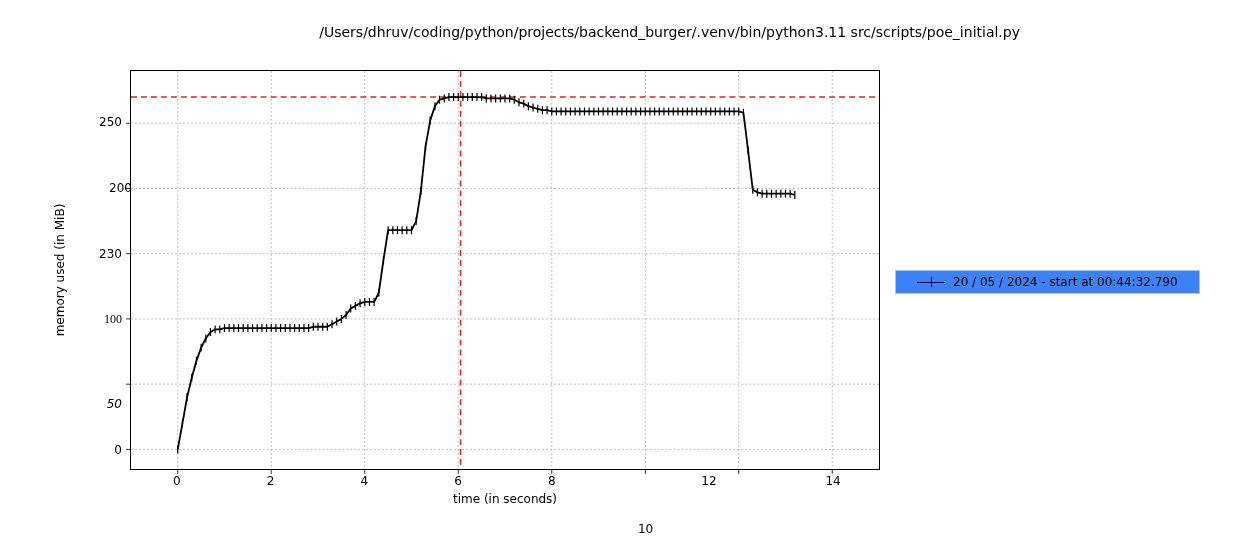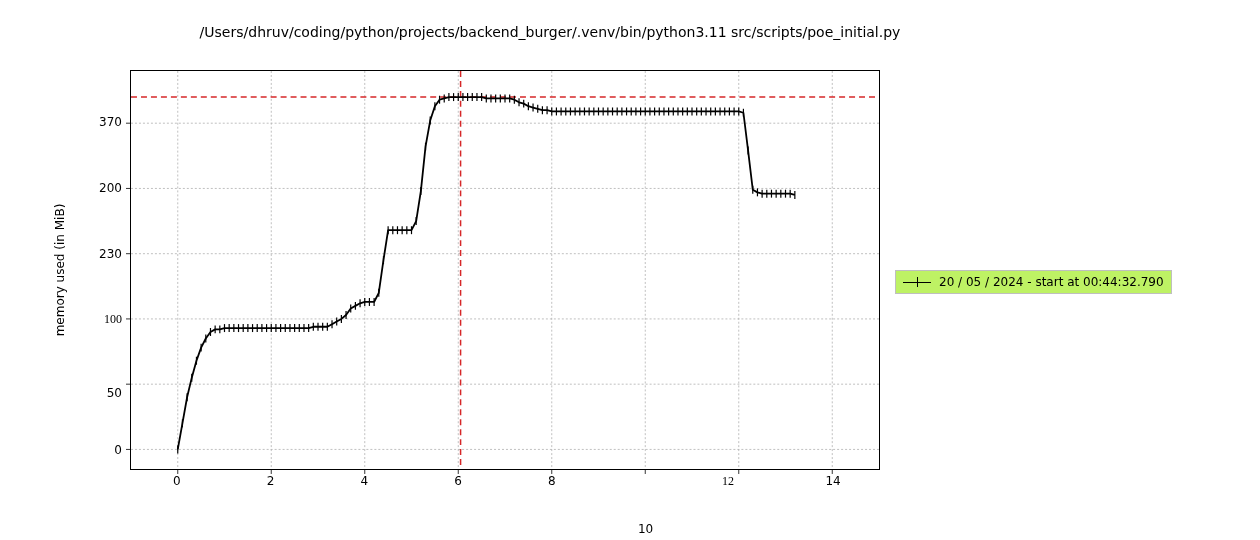--- a/index.html
+++ b/index.html
@@ -15,24 +15,23 @@
   .figure {
     position: relative;
     width: 1260px;
     height: 540px;
   }
   .title {
     position: absolute;
     top: 24px;
     left: 0;
     width: 1020px;
-    text-align: center;
+    text-align: right;
     font-size: 14px;
     white-space: nowrap;
-    padding-left: 40px;
   }
   .plot-area {
     position: absolute;
     left: 130px;
     top: 70px;
     width: 750px;
     height: 400px;
     border: 1px solid #000;
     box-sizing: border-box;
   }
@@ -91,22 +90,22 @@
     position: absolute;
     font-size: 12px;
   }
   .xtick { top: 474px; transform: translateX(-50%); }
   .ytick { transform: translateY(-50%); text-align: right; width: 40px; }
   .legend {
     position: absolute;
     left: 895px;
     top: 270px;
     border: 1px solid #bfbfbf;
-    background: #bef264;
-    padding: 4px 7px;
+    background: #3b82f6;
+    padding: 4px 21px;
     font-size: 12px;
     display: flex;
     align-items: center;
     gap: 8px;
   }
   .legend .sample {
     position: relative;
     width: 28px;
     height: 12px;
   }
@@ -125,20 +124,21 @@
   }
 </style>
 </head>
 <body>
 
 <div class="figure">
 
   <div class="title">/Users/dhruv/coding/python/projects/backend_burger/.venv/bin/python3.11 src/scripts/poe_initial.py</div>
 
   <div class="ylabel">memory used (in MiB)</div>
+  <div class="xlabel">time (in seconds)</div>
 
   <div class="plot-area">
     <svg id="plot-svg" viewBox="0 0 750 400" preserveAspectRatio="none">
       <g id="grid" class="grid">
           <line x1="46.875" x2="46.875" y1="0" y2="400"></line>
           <line x1="140.625" x2="140.625" y1="0" y2="400"></line>
           <line x1="234.375" x2="234.375" y1="0" y2="400"></line>
           <line x1="328.125" x2="328.125" y1="0" y2="400"></line>
           <line x1="421.875" x2="421.875" y1="0" y2="400"></line>
           <line x1="515.625" x2="515.625" y1="0" y2="400"></line>
@@ -310,28 +310,28 @@
     </svg>
   </div>
 
   <div id="tick-labels">
       <div class="xtick" style="left: 176.875px;">0</div>
       <div class="xtick" style="left: 270.625px;">2</div>
       <div class="xtick" style="left: 364.375px;">4</div>
       <div class="xtick" style="left: 458.125px;">6</div>
       <div class="xtick" style="left: 551.875px;">8</div>
       <div class="xtick" style="left: 645.625px; margin-top: 48px;">10</div>
-      <div class="xtick" style="left: 728px; font-family: Liberation Serif, serif;">12</div>
+      <div class="xtick" style="left: 709px;">12</div>
       <div class="xtick" style="left: 833.125px;">14</div>
       <div class="ytick" style="top: 450.328px; left: 82px;">0</div>
-      <div class="ytick" style="top: 393px; left: 82px;">50</div>
+      <div class="ytick" style="top: 404px; left: 82px; font-style: italic;">50</div>
       <div class="ytick" style="top: 319.18px; left: 82px; font-family: Liberation Serif, serif;">100</div>
       <div class="ytick" style="top: 253.607px; left: 82px;">230</div>
-      <div class="ytick" style="top: 188.033px; left: 82px;">200</div>
-      <div class="ytick" style="top: 122.459px; left: 82px;">370</div>
+      <div class="ytick" style="top: 188.033px; left: 92px;">200</div>
+      <div class="ytick" style="top: 122.459px; left: 82px;">250</div>
     </div>
 
   <div class="legend">
     <span class="sample">
       <span class="hline"></span>
         <span class="vtick"></span>
     </span>
     <span>20 / 05 / 2024 - start at 00:44:32.790</span>
   </div>
 

